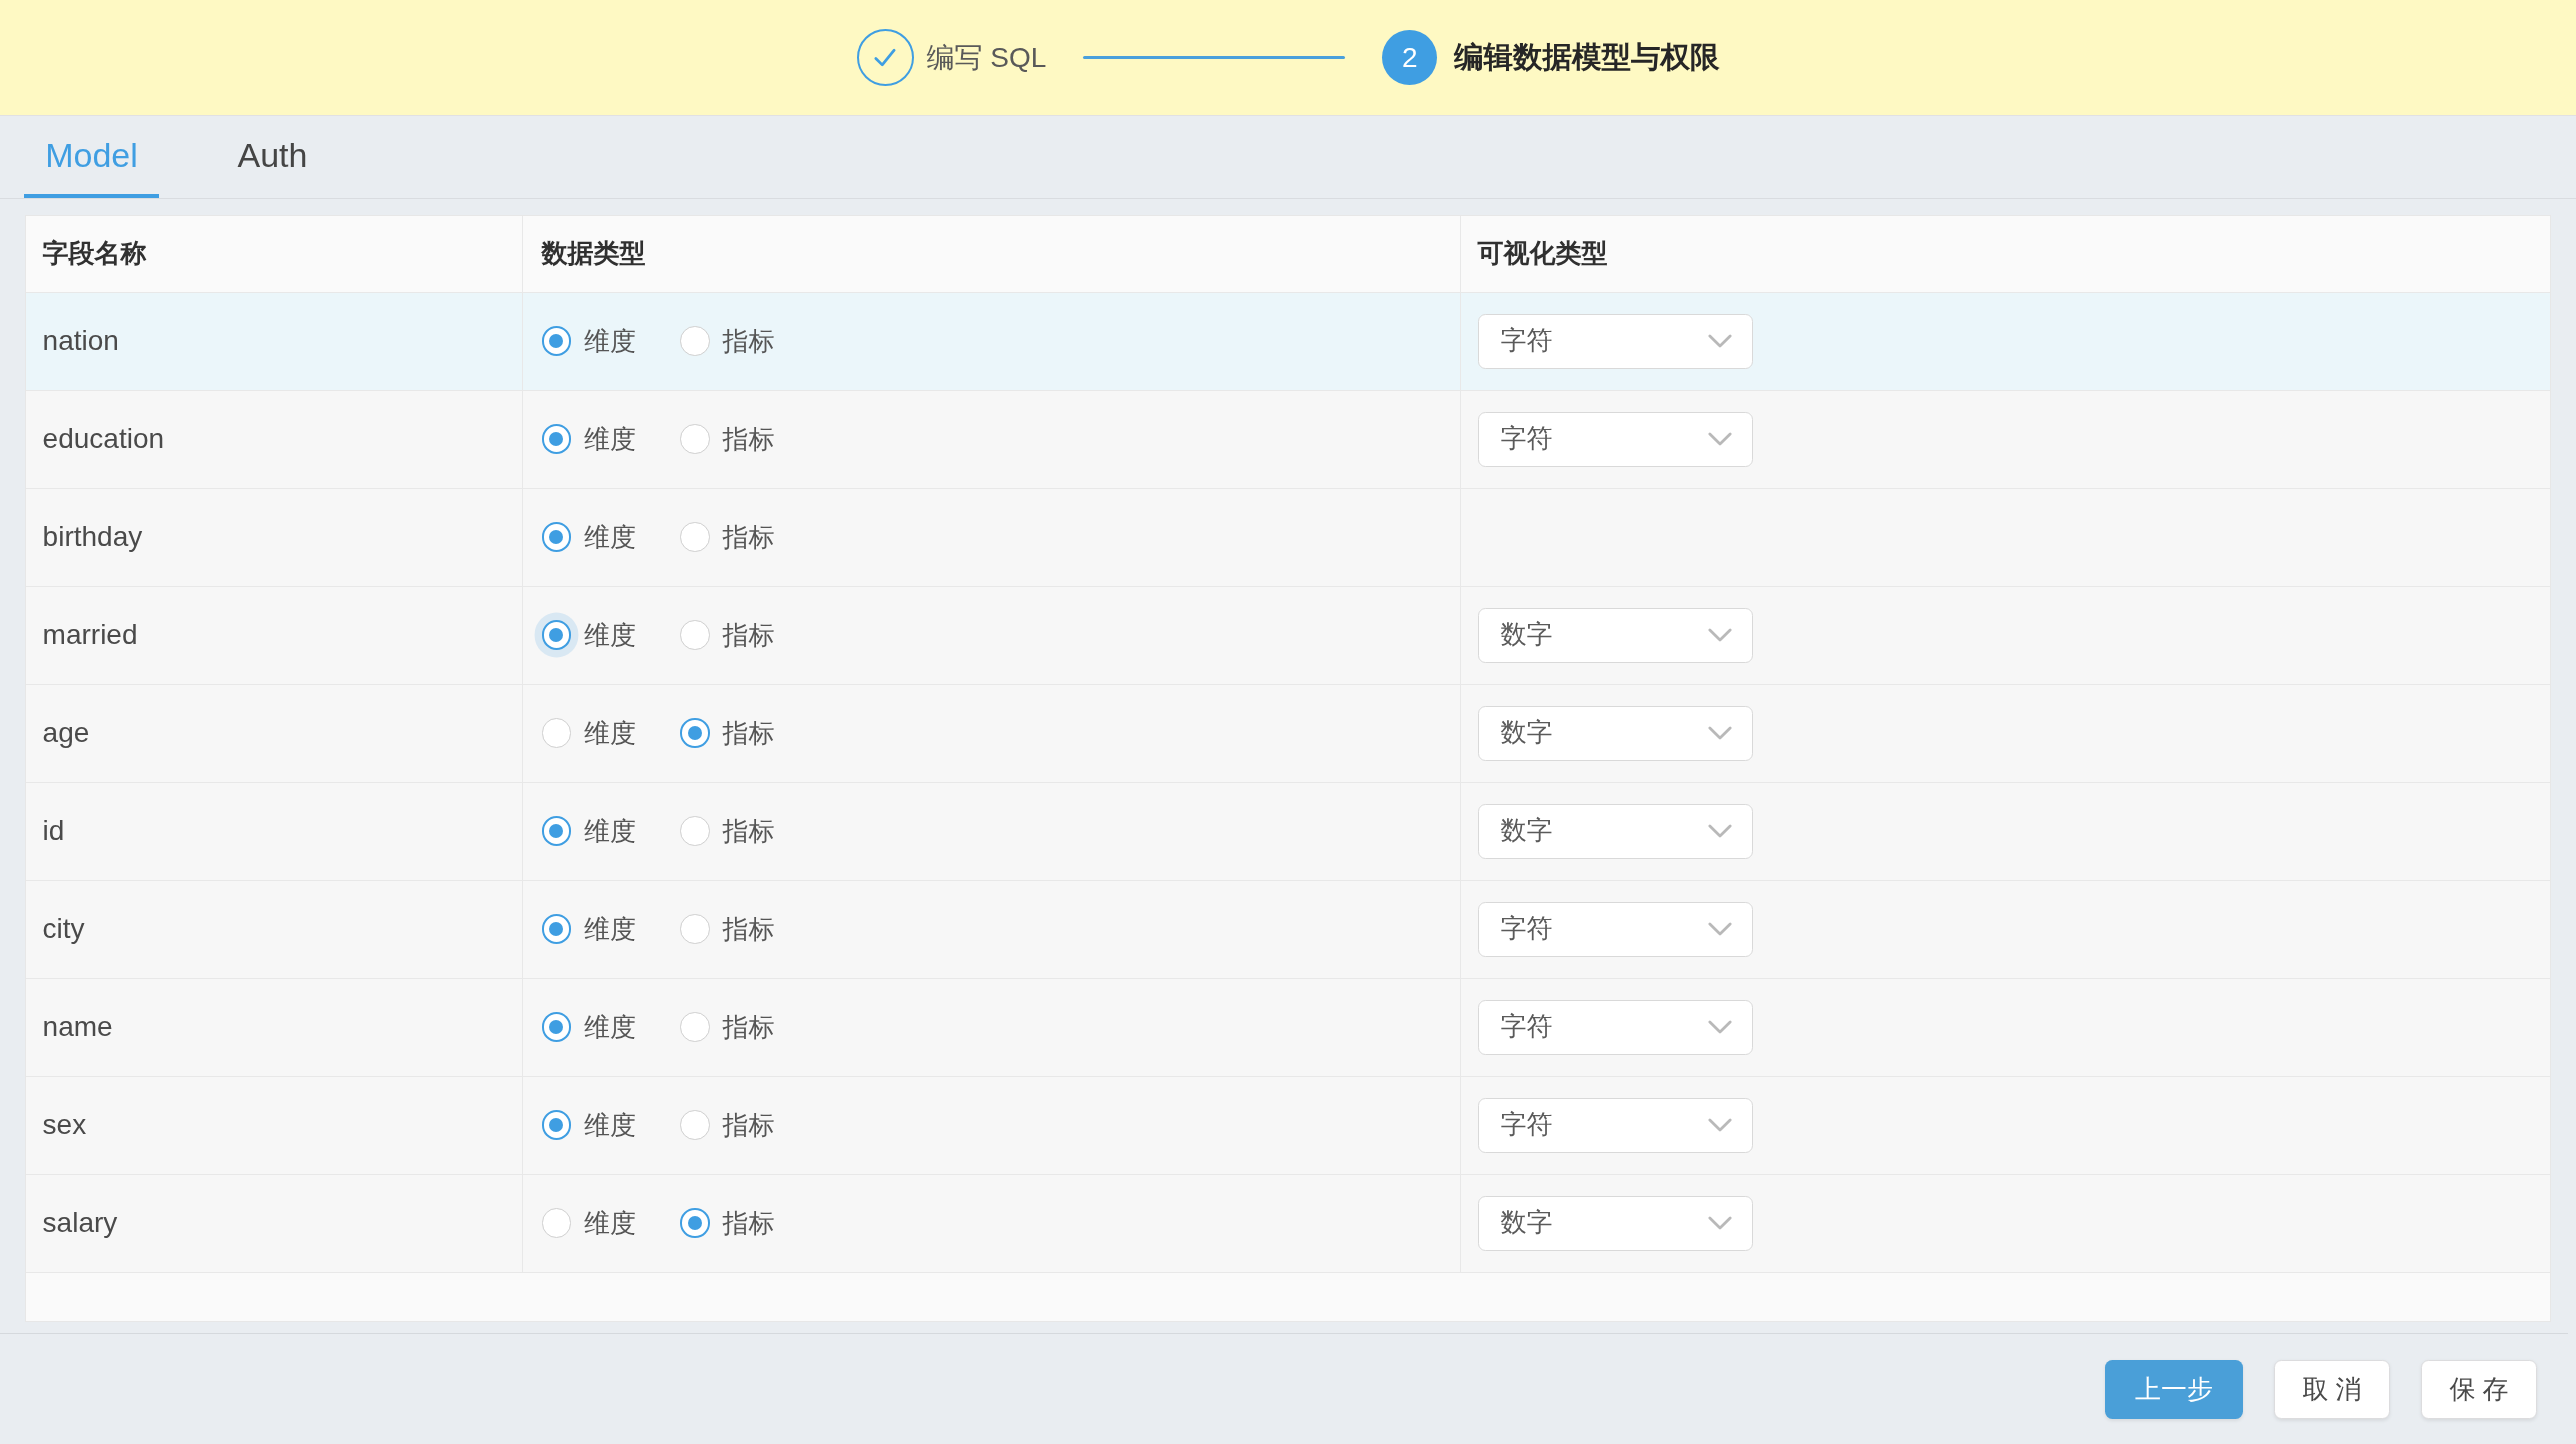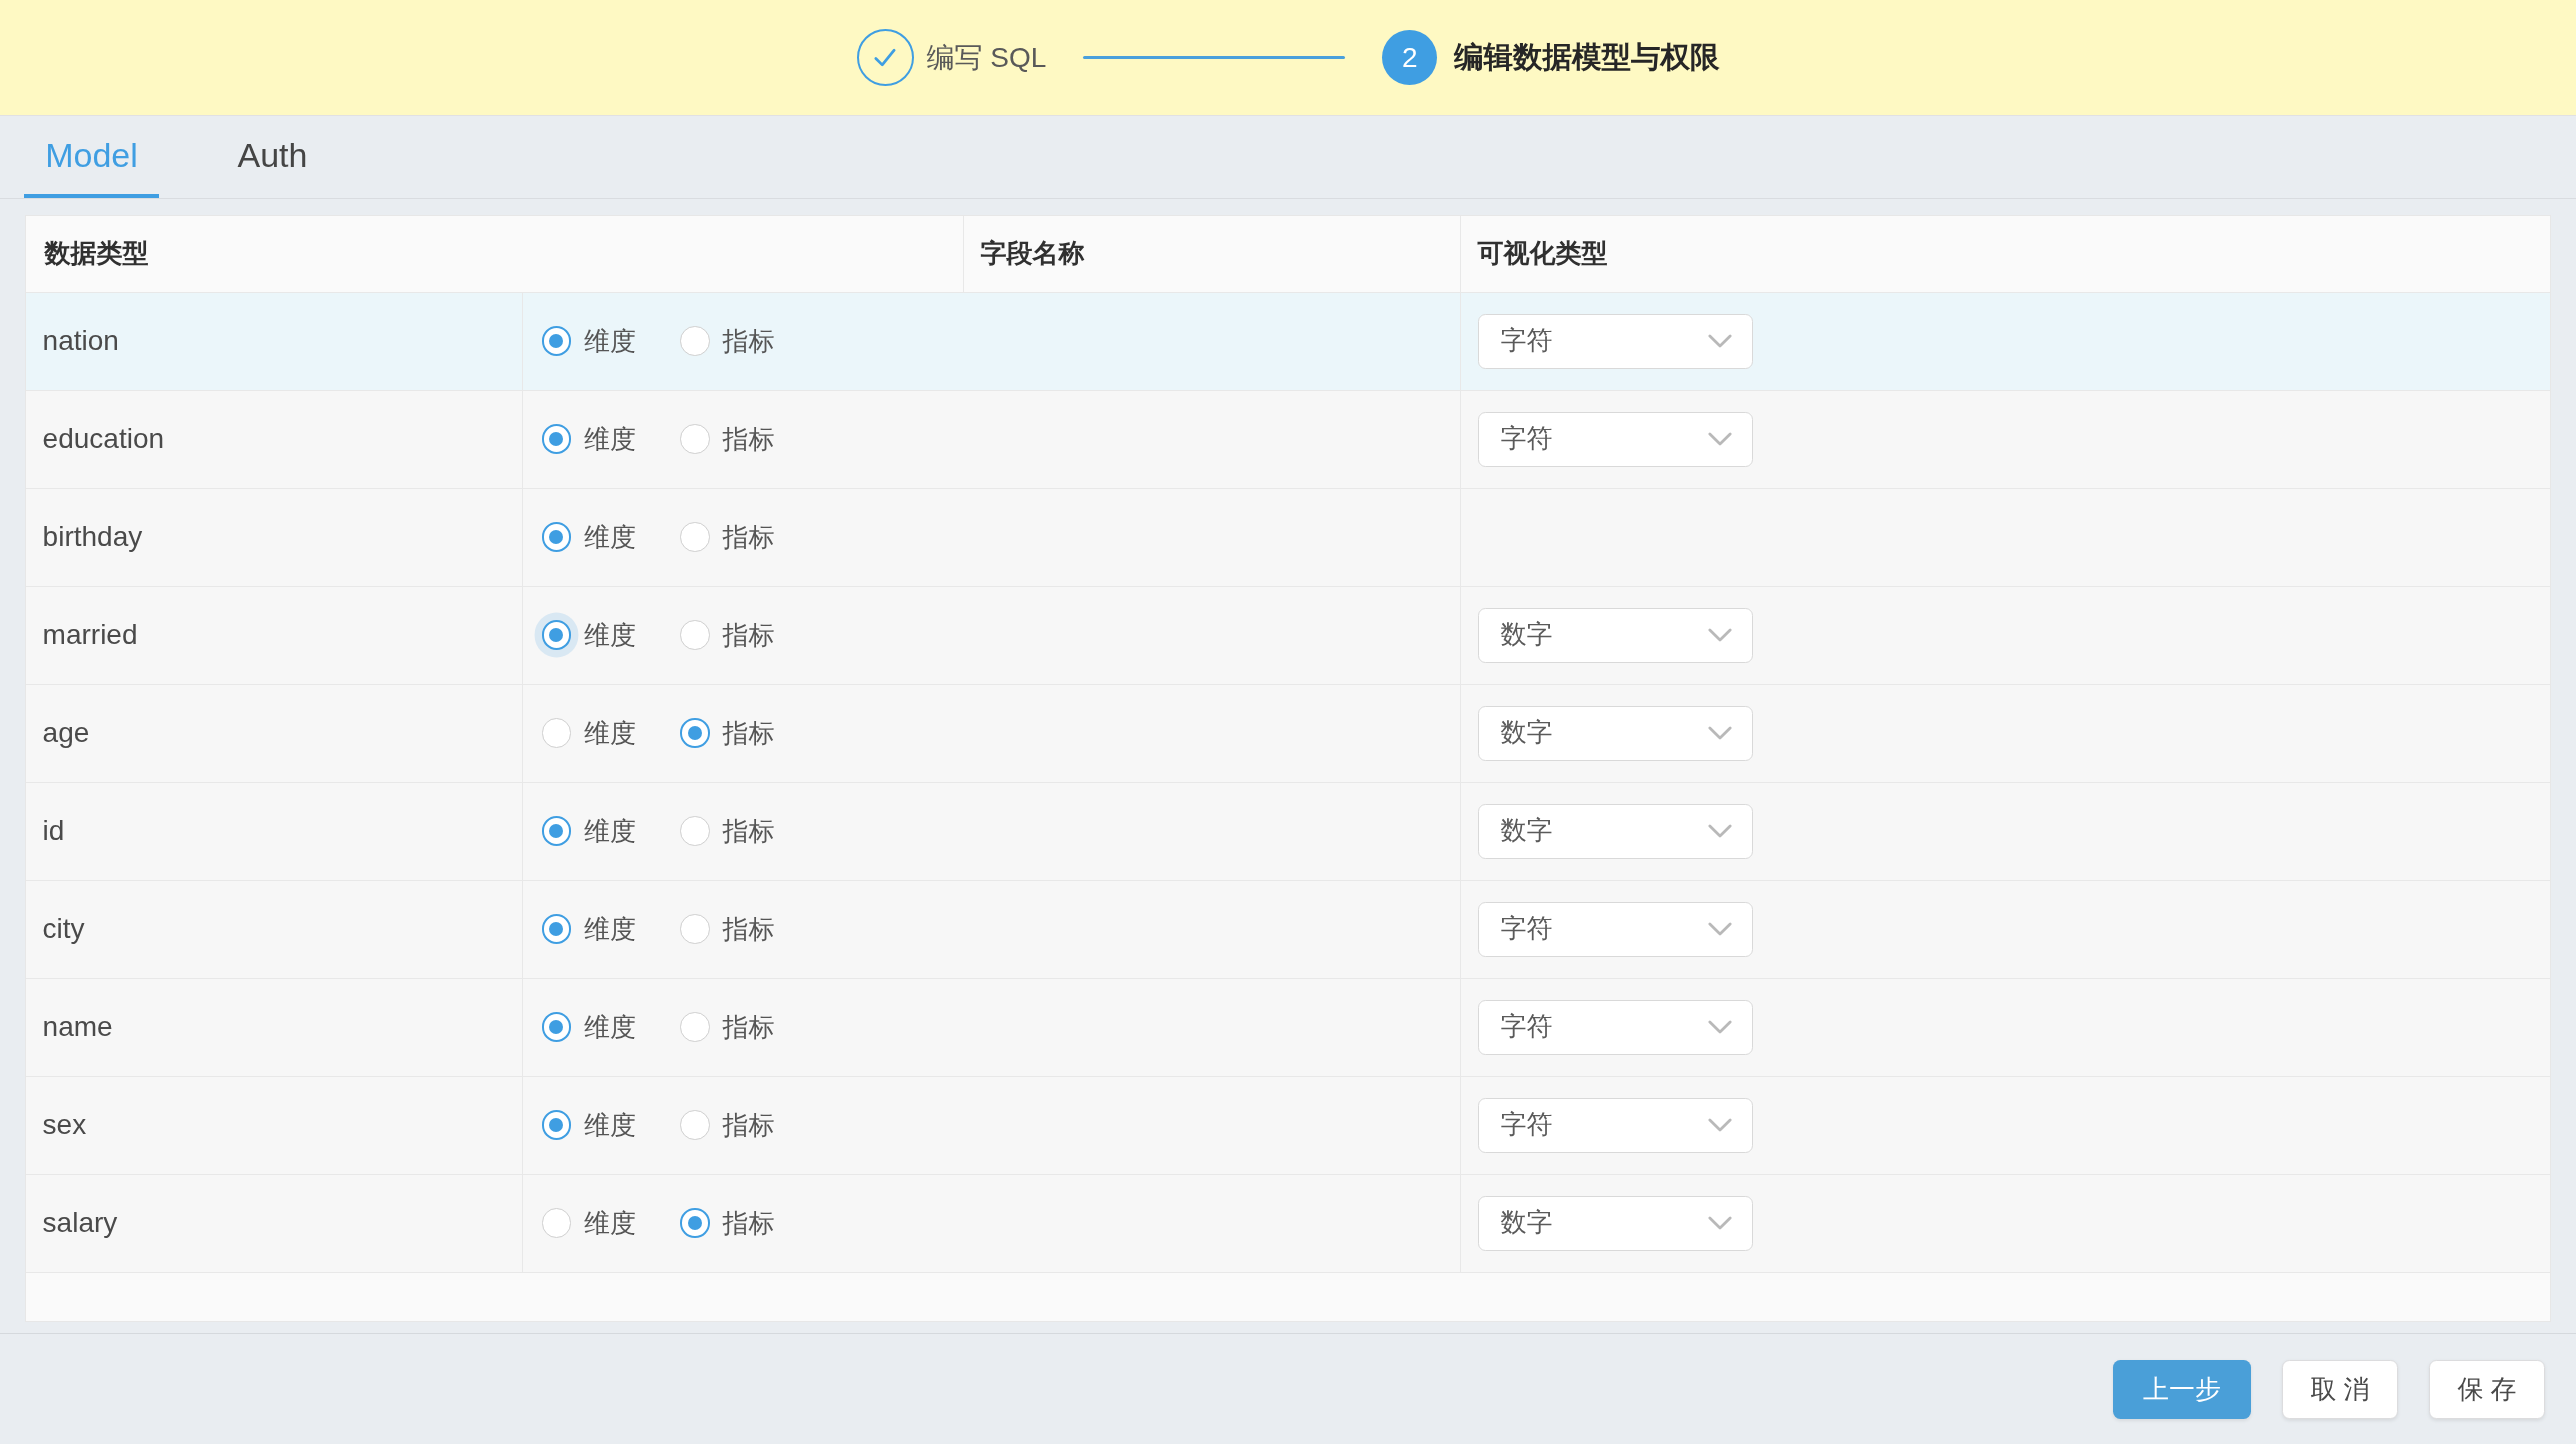--- a/index.html
+++ b/index.html
@@ -84,21 +84,21 @@
     width:275px; height:55px; background:#fff;
     border:1.8px solid #d9d9d9; border-radius:7.4px;
     display:flex; align-items:center; justify-content:space-between;
     padding:0 20px 1px 22px; cursor:pointer;
   }
   .select-value{ font-size:26px; color:#5a5a5a; }
   .chevron{ width:24px; height:14px; }
 
   
   .footer-bar{
-    position:absolute; left:0; right:0; bottom:0; height:112px;
+    position:absolute; left:0; right:8px; bottom:0; height:112px;
     border-top:1.8px solid #d5d9dd; background:#e9edf1;
     display:flex; align-items:center; justify-content:flex-end;
     padding-right:31px;
   }
   .btn{
     height:59px; border-radius:7.4px; font-size:26px;
     display:flex; align-items:center; justify-content:center;
     cursor:pointer; box-shadow:0 1.8px 3.7px rgba(0,0,0,0.08);
   }
   .btn + .btn{ margin-left:31px; }
@@ -126,25 +126,25 @@
   </div>
 </header>
 
 <nav class="tabbar">
   <div class="tab active">Model</div>
   <div class="tab">Auth</div>
 </nav>
 
 <section class="table-panel">
   <div class="thead">
+    <div class="cell c1">
+      <span class="th-label">字段名称</span>
+    </div>
     <div class="cell c2">
       <span class="th-label">数据类型</span>
-    </div>
-    <div class="cell c1">
-      <span class="th-label">字段名称</span>
     </div>
     <div class="cell c3">
       <span class="th-label">可视化类型</span>
     </div>
   </div>
 
   <div id="tbody">
       <div class="trow highlight">
     <div class="cell c1">
       <span class="field-name">nation</span>

